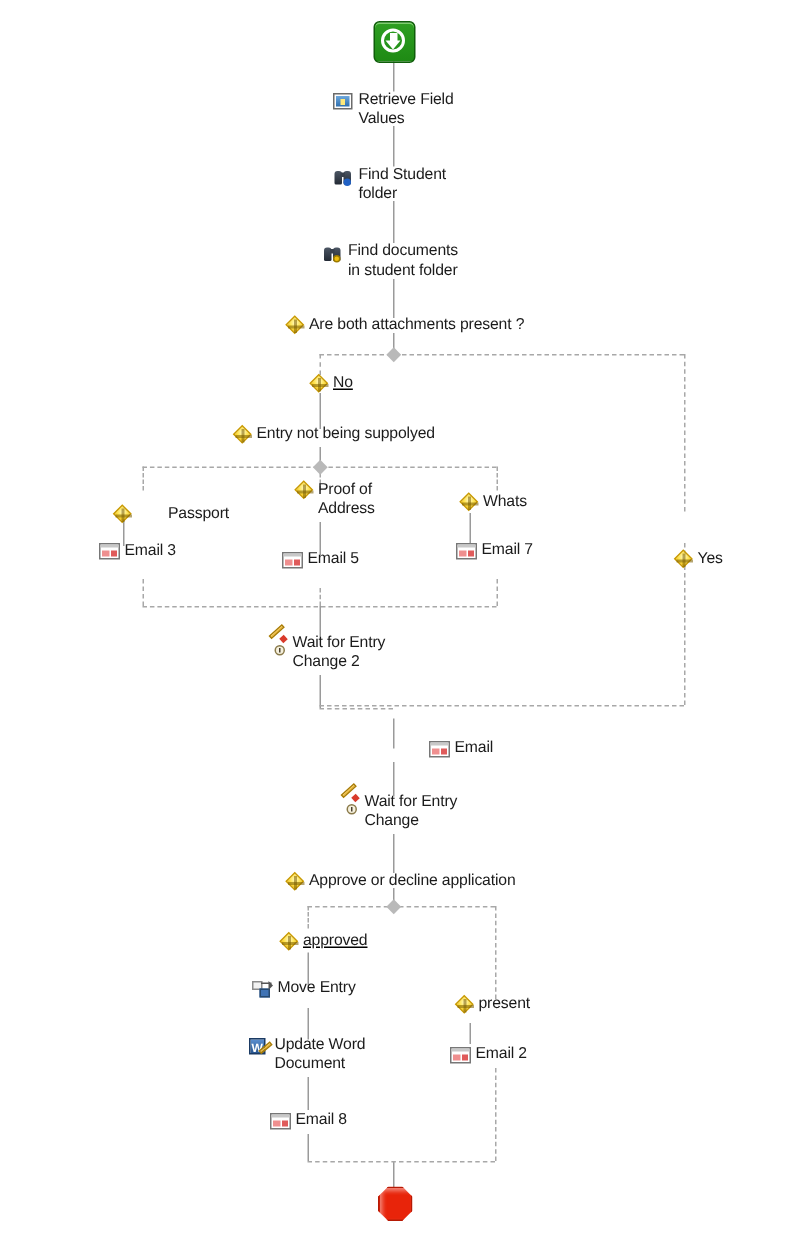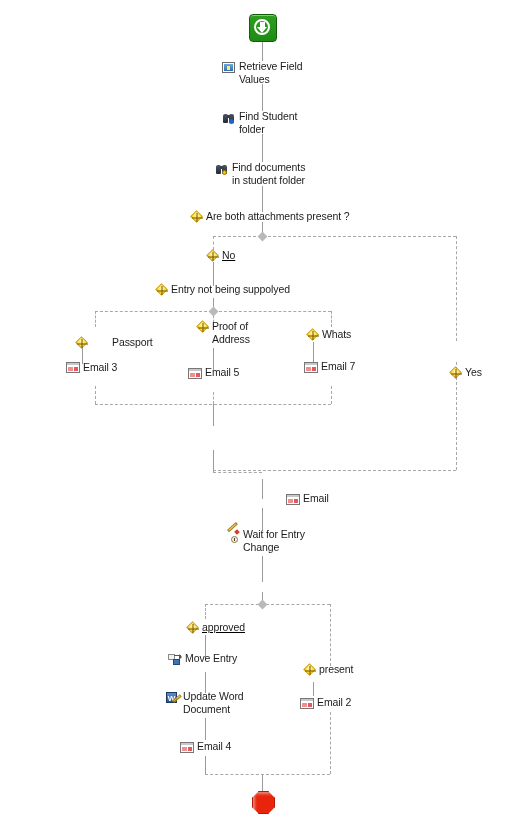--- a/index.html
+++ b/index.html
@@ -305,20 +305,29 @@
   <div class="node" style="left:304px;top:360px;">
     <span class="ic ic-mail">
         <i></i>
         <b></b>
         <s></s>
         <u></u>
       </span>
     <span class="lbl">Email 7</span>
   </div>
 
+  <div class="node wrap" style="left:178px;top:422px;">
+    <span class="ic ic-wait">
+        <i></i>
+        <b></b>
+        <s></s>
+        <u></u>
+      </span>
+    <span class="lbl">Wait for Entry Change 2</span>
+  </div>
 
   <div class="node" style="left:242px;top:492px;margin-left:44px;">
     <span class="ic ic-mail">
         <i></i>
         <b></b>
         <s></s>
         <u></u>
       </span>
     <span class="lbl">Email</span>
   </div>
@@ -326,20 +335,28 @@
   <div class="node wrap" style="left:226px;top:528px;">
     <span class="ic ic-wait">
         <i></i>
         <b></b>
         <s></s>
         <u></u>
       </span>
     <span class="lbl">Wait for Entry Change</span>
   </div>
 
+  <div class="node" style="left:192px;top:581px;">
+    <span class="ic ic-dec">
+        <i></i>
+        <b></b>
+        <s></s>
+      </span>
+    <span class="lbl">Approve or decline application</span>
+  </div>
 
   <div class="node" style="left:188px;top:621px;text-decoration:underline;">
     <span class="ic ic-dec">
         <i></i>
         <b></b>
         <s></s>
       </span>
     <span class="lbl">approved</span>
   </div>
 
@@ -370,21 +387,21 @@
     <span class="lbl">Update Word Document</span>
   </div>
 
   <div class="node" style="left:180px;top:740px;">
     <span class="ic ic-mail">
         <i></i>
         <b></b>
         <s></s>
         <u></u>
       </span>
-    <span class="lbl">Email 4</span>
+    <span class="lbl">Email 8</span>
   </div>
 
   <div class="node" style="left:300px;top:696px;">
     <span class="ic ic-mail">
         <i></i>
         <b></b>
         <s></s>
         <u></u>
       </span>
     <span class="lbl">Email 2</span>

